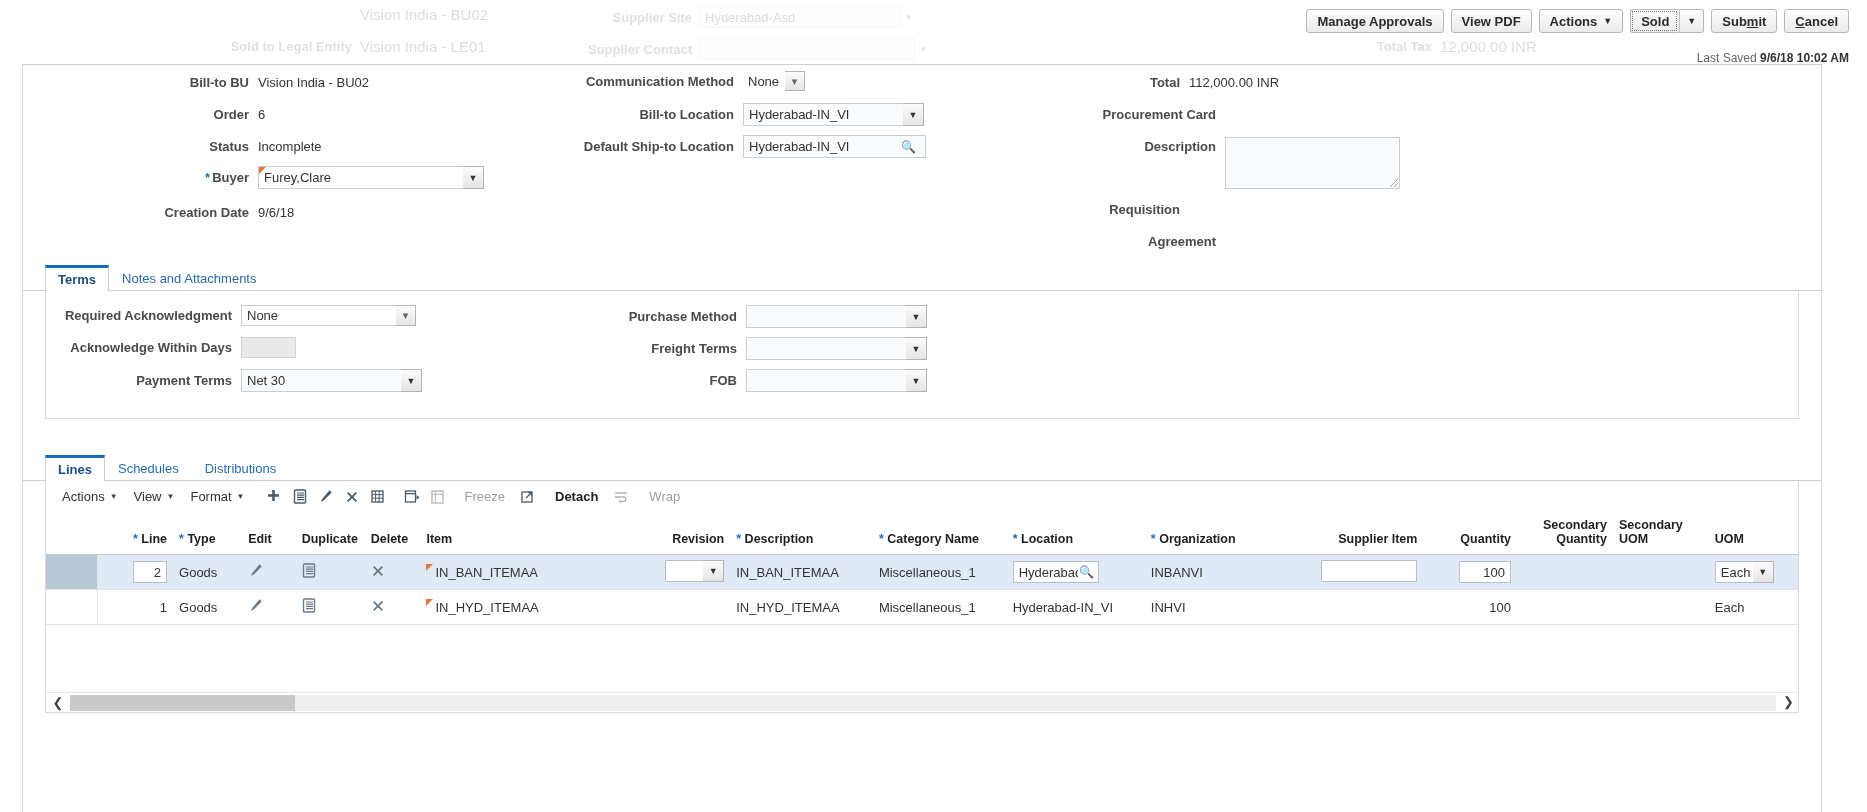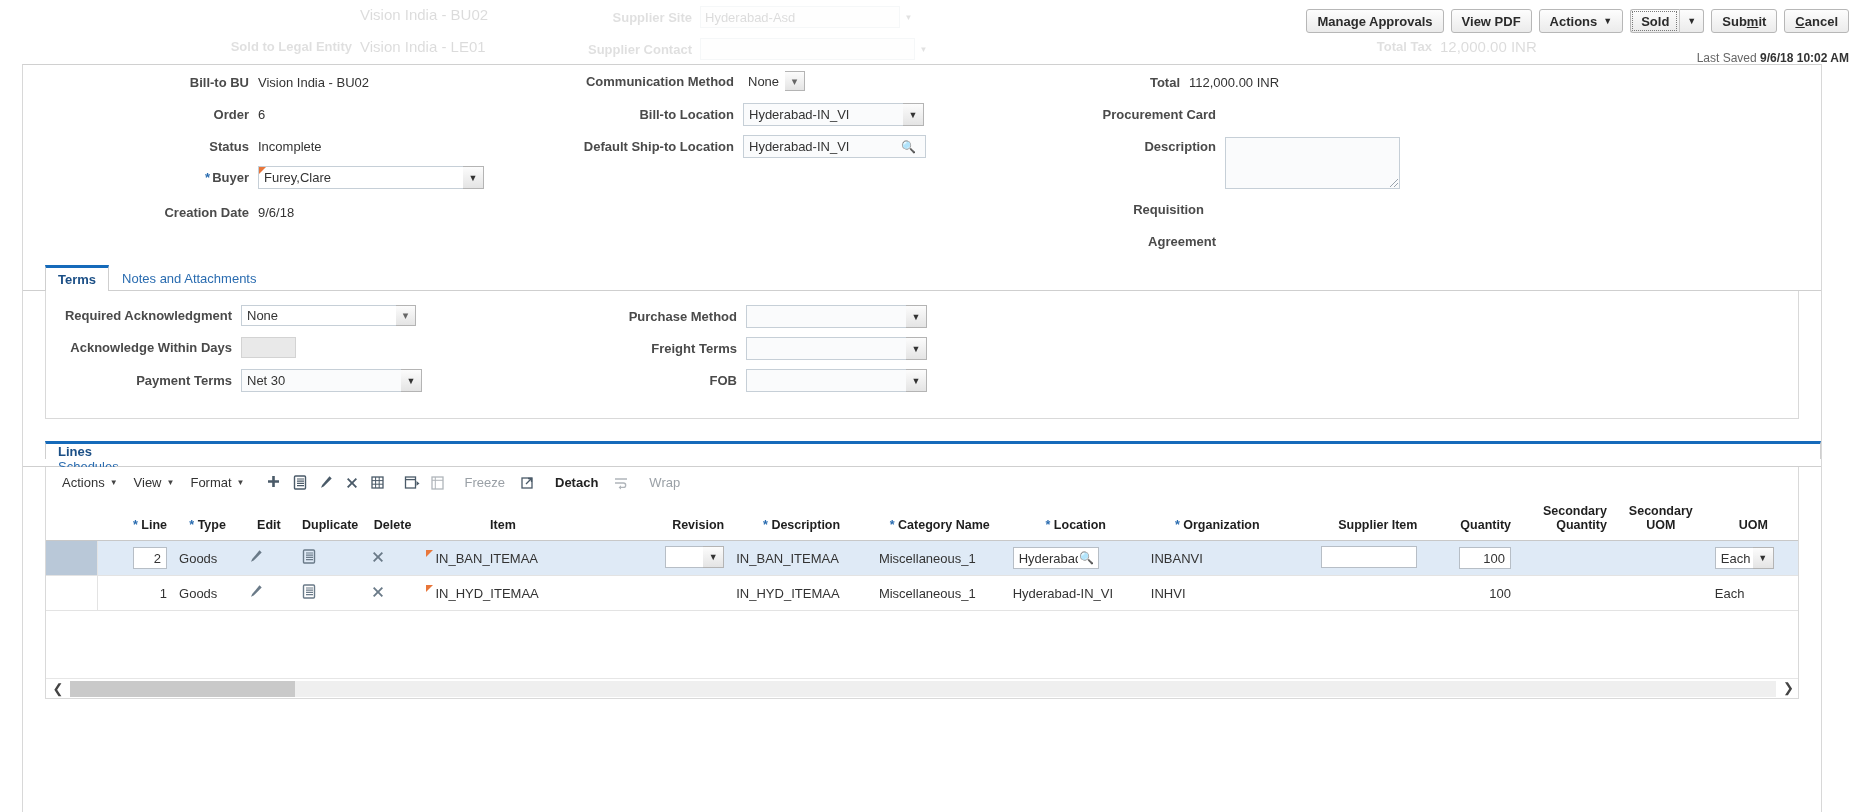--- a/index.html
+++ b/index.html
@@ -226,21 +226,21 @@
     display: flex; align-items: center; gap: 21px;
     font-size: 13px; margin-left: 6px; margin-right: 10px;
     white-space: nowrap; cursor: pointer;
   }
   .tbtext.disabled { color: #9aa0a6; cursor: default; }
   .tbtext.enabled { color: #222; font-weight: bold; }
 
   table.grid { border-collapse: collapse; width: 100%; table-layout: fixed; }
   table.grid th {
     font-size: 12.5px; font-weight: bold; color: #1f1f1f;
-    text-align: center; vertical-align: bottom;
+    text-align: left; vertical-align: bottom;
     padding: 6px 6px 8px 6px;
     border-bottom: 1px solid #c8c8c8;
     background: #fff;
     line-height: 14px;
   }
   table.grid th .req { color: #2a6cb0; font-weight: bold; }
   table.grid th.num { text-align: right; }
   table.grid td {
     font-size: 13px; color: #333;
     padding: 4px 6px;
@@ -421,21 +421,21 @@
       <div class="fld" style="left:1000px; top:40px;">
         <div class="lbl" style="width:202px;">Procurement Card</div>
         <div class="val"></div>
       </div>
       <div class="fld" style="left:1000px; top:72px;">
         <div class="lbl" style="width:202px;">Description</div>
         <div class="textarea-box">
           <span class="resizer"></span>
         </div>
       </div>
-      <div class="fld" style="left:988px; top:135px;">
+      <div class="fld" style="left:964px; top:135px;">
         <div class="lbl" style="width:202px;">Requisition</div>
         <div class="val"></div>
       </div>
       <div class="fld" style="left:1000px; top:167px;">
         <div class="lbl" style="width:202px;">Agreement</div>
         <div class="val"></div>
       </div>
     </div>
 
     <div class="tabstrip">
@@ -485,21 +485,21 @@
       <div class="fld" style="left:480px; top:78px;">
         <div class="lbl" style="width:220px; line-height:23px;">FOB</div>
         <div class="combo">
           <div class="inp" style="width:160px;"></div>
           <div class="ddbtn">▼</div>
         </div>
       </div>
 
     </div>
 
-    <div class="tabstrip" style="margin-top:22px;flex-direction:column;">
+    <div class="tabstrip" style="margin-top:36px;">
       <div class="tab active">
         <span>Lines</span>
       </div>
       <div class="tab">
         <span>Schedules</span>
       </div>
       <div class="tab">
         <span>Distributions</span>
       </div>
     </div>

